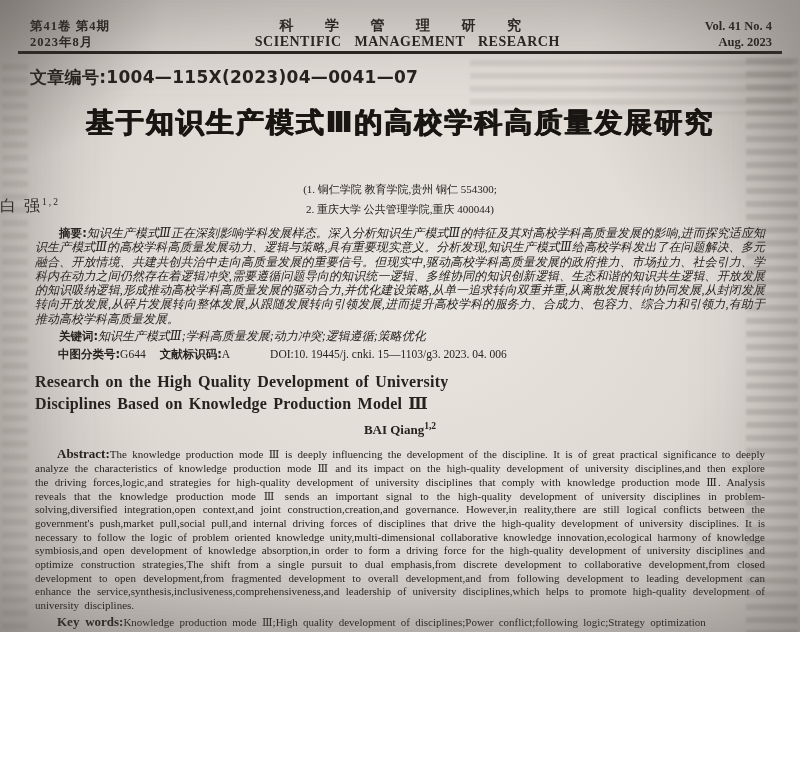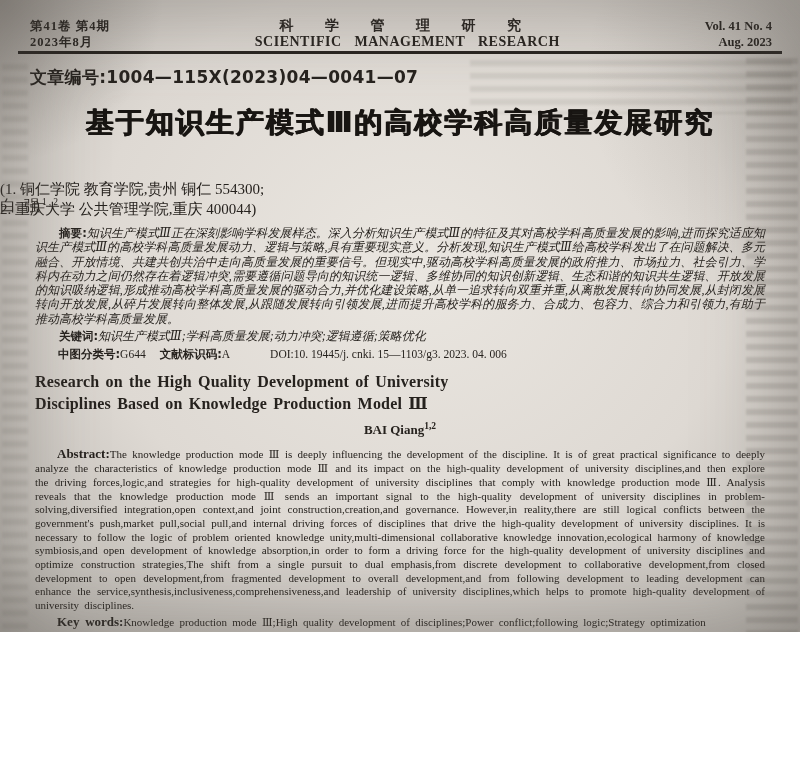--- a/index.html
+++ b/index.html
@@ -32,22 +32,22 @@
   .artno{position:absolute;top:66px;left:30px;font-size:17px;font-weight:bold;
          font-family:"DejaVu Sans","Liberation Sans",sans-serif;letter-spacing:.3px;}
 
   .title-cn{position:absolute;top:104px;left:20px;right:20px;text-align:center;
          font-family:"DejaVu Sans","Liberation Sans",sans-serif;font-weight:bold;
          font-size:28px;letter-spacing:2px;color:#181512;
          text-shadow:.7px 0 0 currentColor,-.4px 0 0 currentColor;}
   .author-cn{position:absolute;top:172px;left:0;right:0;text-align:left;
          font-size:16px;letter-spacing:2px;margin-top:24px;}
   .author-cn sup,.author-en sup{font-size:9.5px;}
-  .affil-cn{position:absolute;top:180px;left:0;right:0;text-align:left;
-         font-size:15px;line-height:19.5px;}
+  .affil-cn{position:absolute;top:180px;left:0;right:0;text-align:center;
+         font-size:11px;line-height:19.5px;}
 
   .content{position:absolute;top:226px;left:35px;width:730px;}
   .abs-cn{font-size:12px;line-height:14.3px;text-align:justify;text-indent:2em;
          font-style:italic;margin:0;}
   .abs-cn b,.kw-cn b,.cls b{font-style:normal;font-family:"DejaVu Sans","Liberation Sans",sans-serif;font-size:11.5px;}
   .kw-cn{font-size:12px;line-height:14px;text-indent:2em;font-style:italic;margin:3px 0 0 0;}
   .cls{font-size:11.5px;line-height:14px;text-indent:2em;margin:4px 0 0 0;}
   .cls .v{margin-right:14px;}
   .cls .doi{margin-left:26px;}
 

